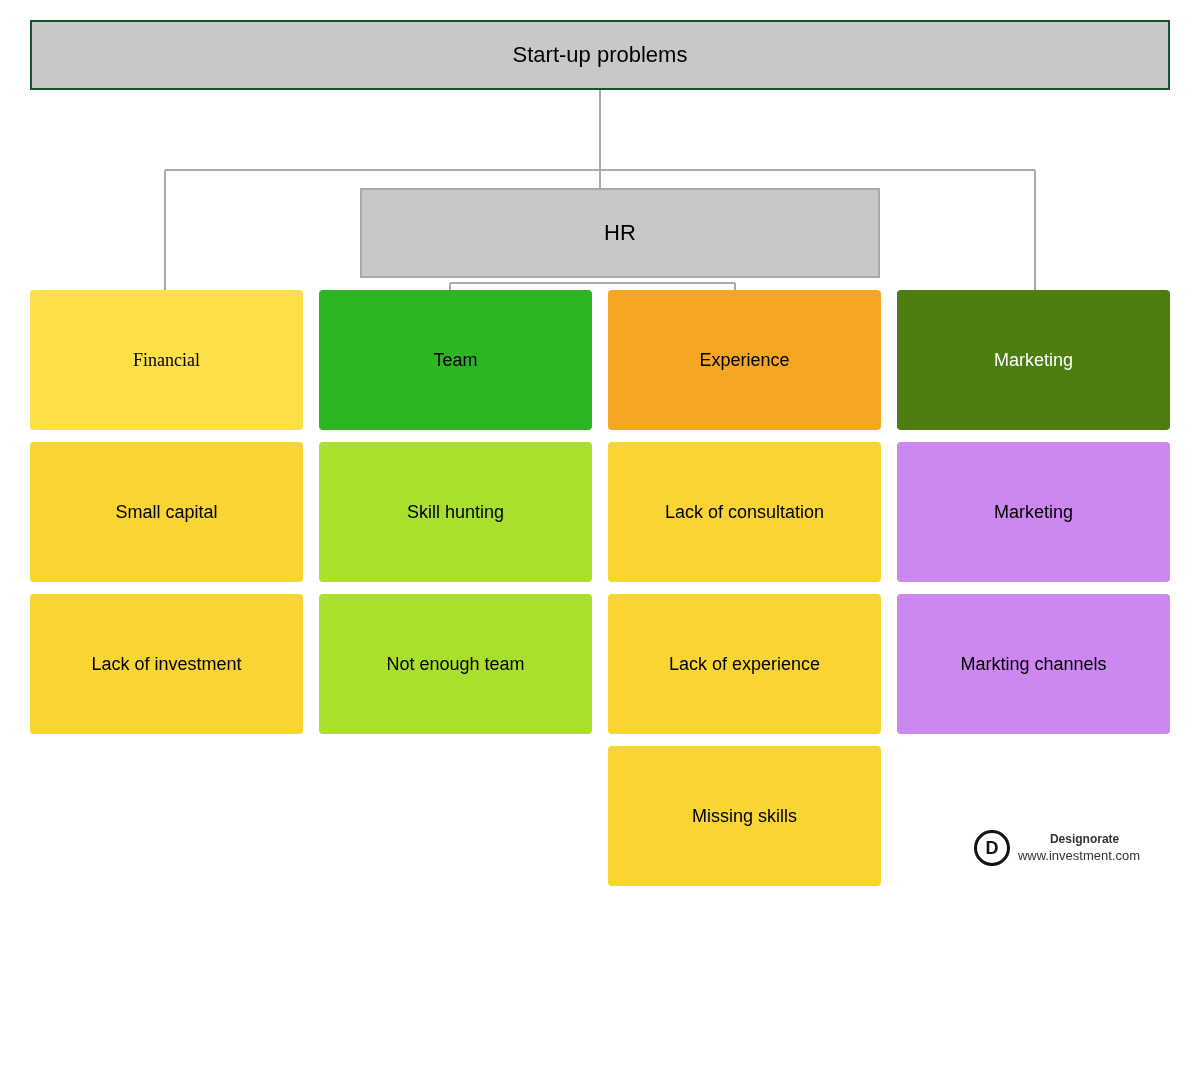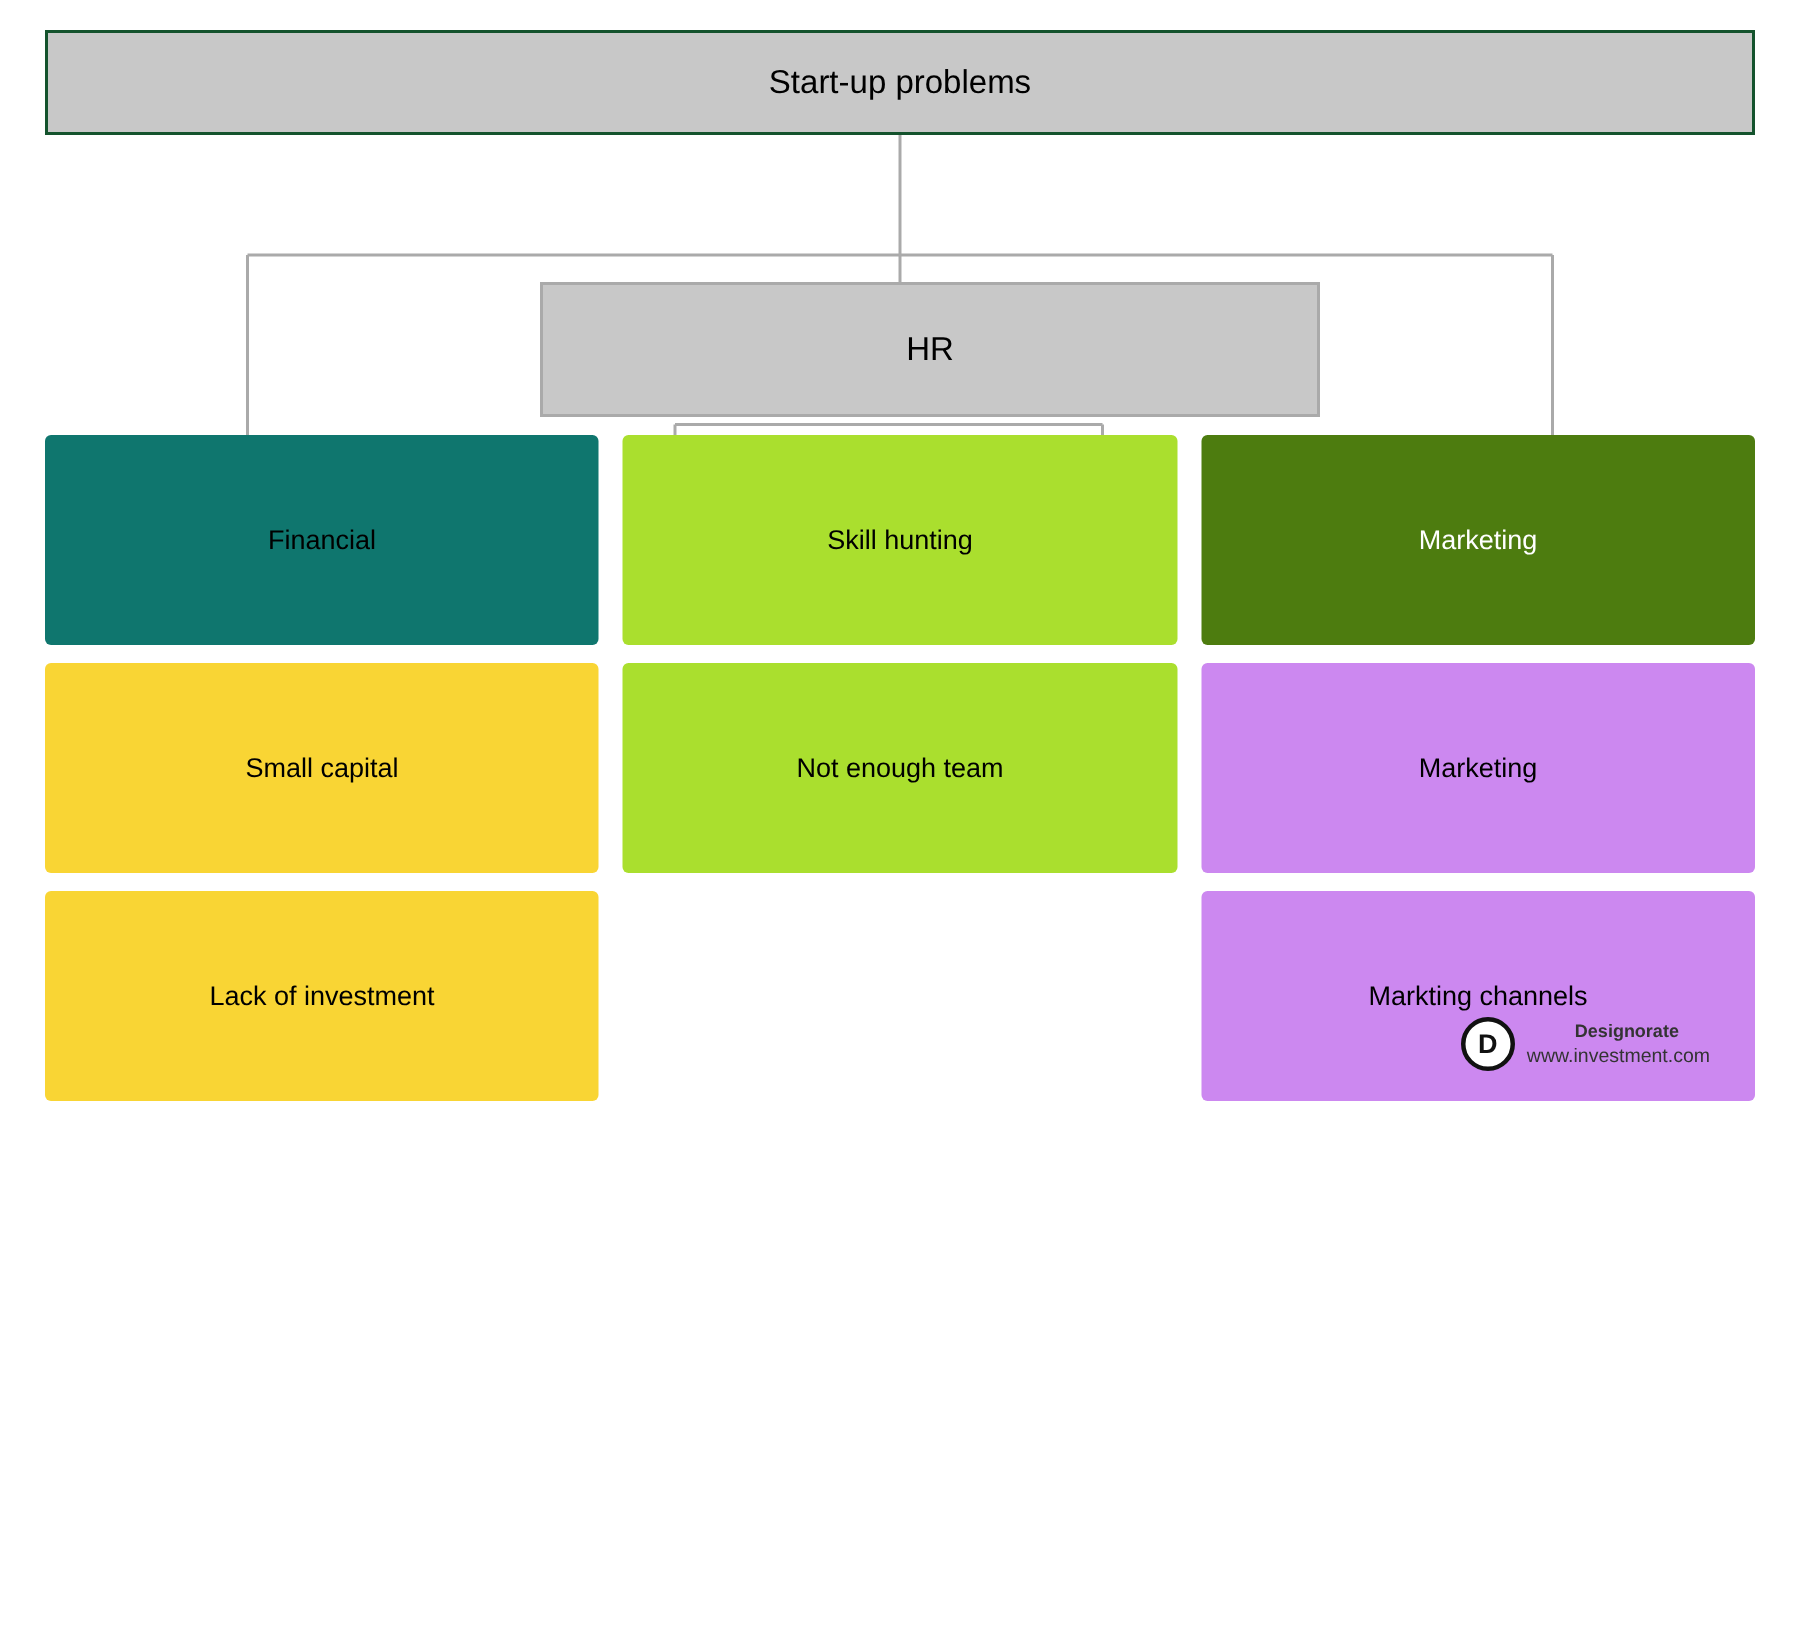--- a/index.html
+++ b/index.html
@@ -75,21 +75,21 @@
       display: flex;
       align-items: center;
       justify-content: center;
       text-align: center;
       padding: 20px 10px;
       font-size: 18px;
       font-weight: 400;
       min-height: 140px;
     }
 
-    .card-orange    { background: #0f766e; color: #000; }
+    .card-orange    { background: #fde047; color: #000; font-family: Liberation Serif, serif; }
     .card-green     { background: #2db624; color: #000; }
     .card-amber     { background: #f5a623; color: #000; }
     .card-purple    { background: #4d7c0f; color: #fff; }
     .card-yellow-green { background: #aadf2e; color: #000; padding-left: 10px; }
     .card-yellow    { background: #f9d534; color: #000; }
     .card-lavender  { background: #cc88f0; color: #000; }
 
     
     .watermark {
       position: absolute;
@@ -172,28 +172,45 @@
       </div>
       <div class="card card-yellow">
         <span>Small capital</span>
       </div>
       <div class="card card-yellow">
         <span>Lack of investment</span>
       </div>
     </div>
 
     <div class="column">
+      <div class="card card-green">
+        <span>Team</span>
+      </div>
       <div class="card card-yellow-green">
         <span>Skill hunting</span>
       </div>
       <div class="card card-yellow-green">
         <span>Not enough team</span>
       </div>
     </div>
 
+    <div class="column">
+      <div class="card card-amber">
+        <span>Experience</span>
+      </div>
+      <div class="card card-yellow">
+        <span>Lack of consultation</span>
+      </div>
+      <div class="card card-yellow">
+        <span>Lack of experience</span>
+      </div>
+      <div class="card card-yellow">
+        <span>Missing skills</span>
+      </div>
+    </div>
 
     <div class="column">
       <div class="card card-purple">
         <span>Marketing</span>
       </div>
       <div class="card card-lavender">
         <span>Marketing</span>
       </div>
       <div class="card card-lavender">
         <span>Markting channels</span>

